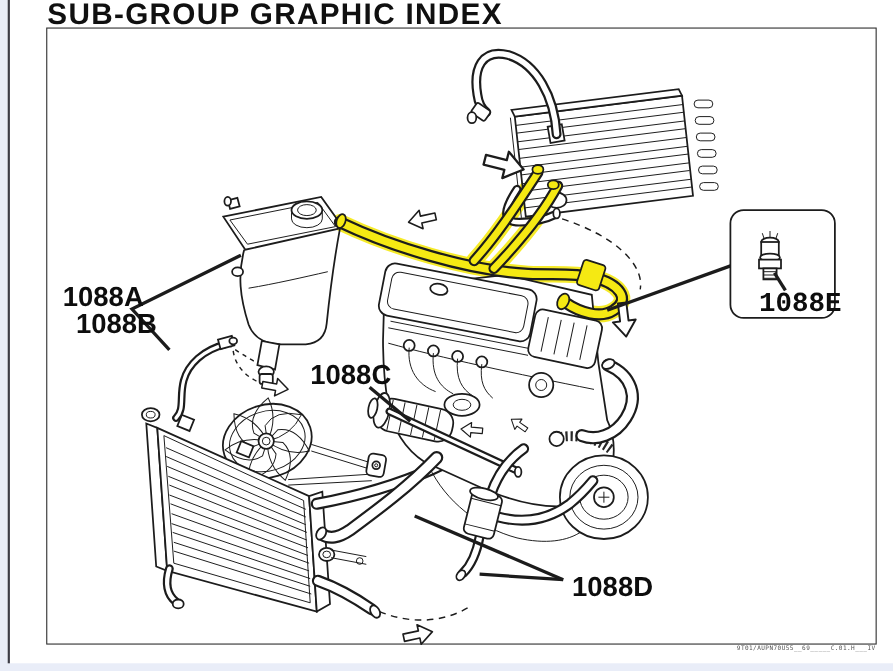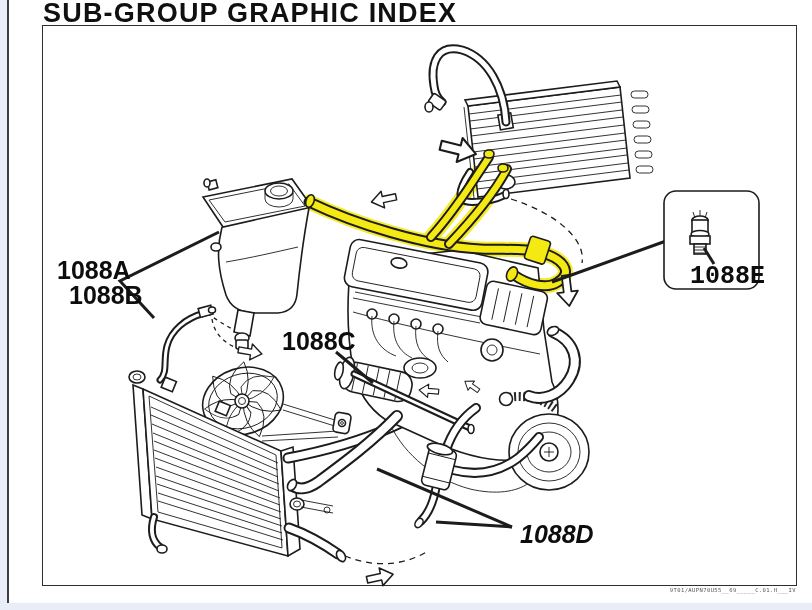--- a/index.html
+++ b/index.html
@@ -293,16 +293,16 @@
       <rect class="wf" x="4" y="32" width="12" height="10"></rect>
       <path class="nf thin" d="M4,35 h12 M4,38 h12 M4,41 h12"></path>
       <line class="leader" x1="14" y1="36" x2="24" y2="52"></line>
     </g>
   </g>
 </svg>
 
 <div class="part-label" style="left:57px;top:256px;">1088A</div>
 <div class="part-label" style="left:57px;top:281px;margin-left:12px;">1088B</div>
 <div class="part-label" style="left:282px;top:327px;">1088C</div>
-<div class="part-label" style="left:520px;top:520px;font-style:italic;">1088D</div>
+<div class="part-label" style="left:520px;top:520px;">1088D</div>
 <div class="part-label" style="left:690px;top:262px;font-family:Liberation Mono, monospace;">1088E</div>
 
 <div class="footer-code">9T01/AUPN70U55__69_____C.01.H___IV</div>
 
 </body></html>

